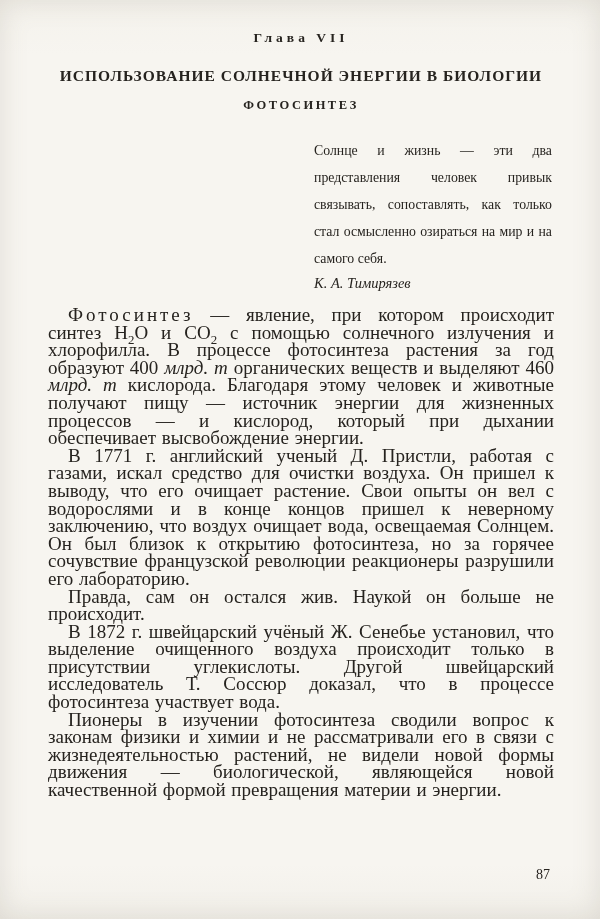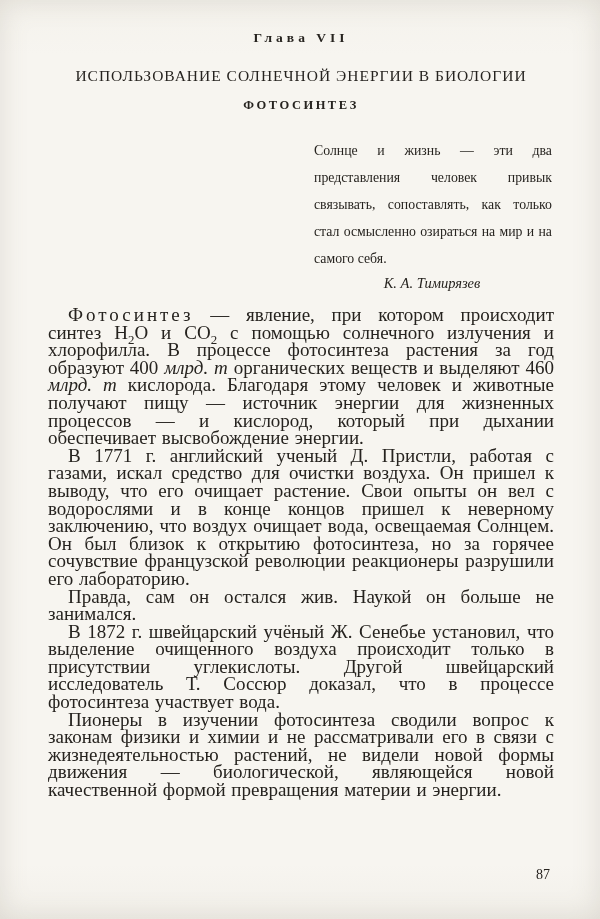--- a/index.html
+++ b/index.html
@@ -25,21 +25,21 @@
     text-align: center;
     font-weight: bold;
     font-size: 13.5px;
     letter-spacing: 4px;
     margin-bottom: 21px;
   }
   .title {
     margin: 0 0 13px 0;
     text-align: center;
     font-size: 15.5px;
-    font-weight: normal;
+    font-weight: bold;
     letter-spacing: 1px;
     white-space: nowrap;
   }
   .subtitle {
     margin: 0 0 24px 0;
     text-align: center;
     font-size: 12.5px;
     font-weight: bold;
     letter-spacing: 2.5px;
   }
@@ -49,21 +49,21 @@
   }
   .epigraph-text {
     font-size: 13.8px;
     line-height: 27px;
     text-align: justify;
   }
   .epigraph-author {
     margin-top: 3px;
     font-style: italic;
     font-size: 14.5px;
-    text-align: center;
+    text-align: left;
     padding-right: 2px;
   }
   .body-text {
     margin-top: 14px;
     font-size: 19px;
     line-height: 17.6px;
     text-align: justify;
     word-spacing: 1px;
     font-family: Liberation Serif, serif;
   }
@@ -99,19 +99,19 @@
   <h2 class="subtitle">ФОТОСИНТЕЗ</h2>
 
   <div class="epigraph">
     <div class="epigraph-text">Солнце и жизнь — эти два представления человек привык связывать, сопоставлять, как только стал осмысленно озираться на мир и на самого себя.</div>
     <div class="epigraph-author">К. А. Тимирязев</div>
   </div>
 
   <div class="body-text">
       <p class="para"><span class="spaced">Фотосинтез</span><span> — явление, при котором происходит синтез H</span><sub>2</sub><span>O и CO</span><sub>2</sub><span> с помощью солнечного излучения и хлорофилла. В процессе фотосинтеза растения за год образуют 400 </span><span class="italic">млрд. т</span><span> органических веществ и выделяют 460 </span><span class="italic">млрд. т</span><span> кислорода. Благодаря этому человек и животные получают пищу — источник энергии для жизненных процессов — и кислород, который при дыхании обеспечивает высвобождение энергии.</span></p>
       <p class="para"><span>В 1771 г. английский ученый Д. Пристли, работая с газами, искал средство для очистки воздуха. Он пришел к выводу, что его очищает растение. Свои опыты он вел с водорослями и в конце концов пришел к неверному заключению, что воздух очищает вода, освещаемая Солнцем. Он был близок к открытию фотосинтеза, но за горячее сочувствие французской революции реакционеры разрушили его лабораторию.</span></p>
-      <p class="para"><span>Правда, сам он остался жив. Наукой он больше не занимался.</span></p>
+      <p class="para"><span>Правда, сам он остался жив. Наукой он больше не происходит.</span></p>
       <p class="para"><span>В 1872 г. швейцарский учёный Ж. Сенебье установил, что выделение очищенного воздуха происходит только в присутствии углекислоты. Другой швейцарский исследователь Т. Соссюр доказал, что в процессе фотосинтеза участвует вода.</span></p>
       <p class="para"><span>Пионеры в изучении фотосинтеза сводили вопрос к законам физики и химии и не рассматривали его в связи с жизнедеятельностью растений, не видели новой формы движения — биологической, являющейся новой качественной формой превращения материи и энергии.</span></p>
     </div>
 
   <div class="page-number">87</div>
 </div>
 
 </body></html>

